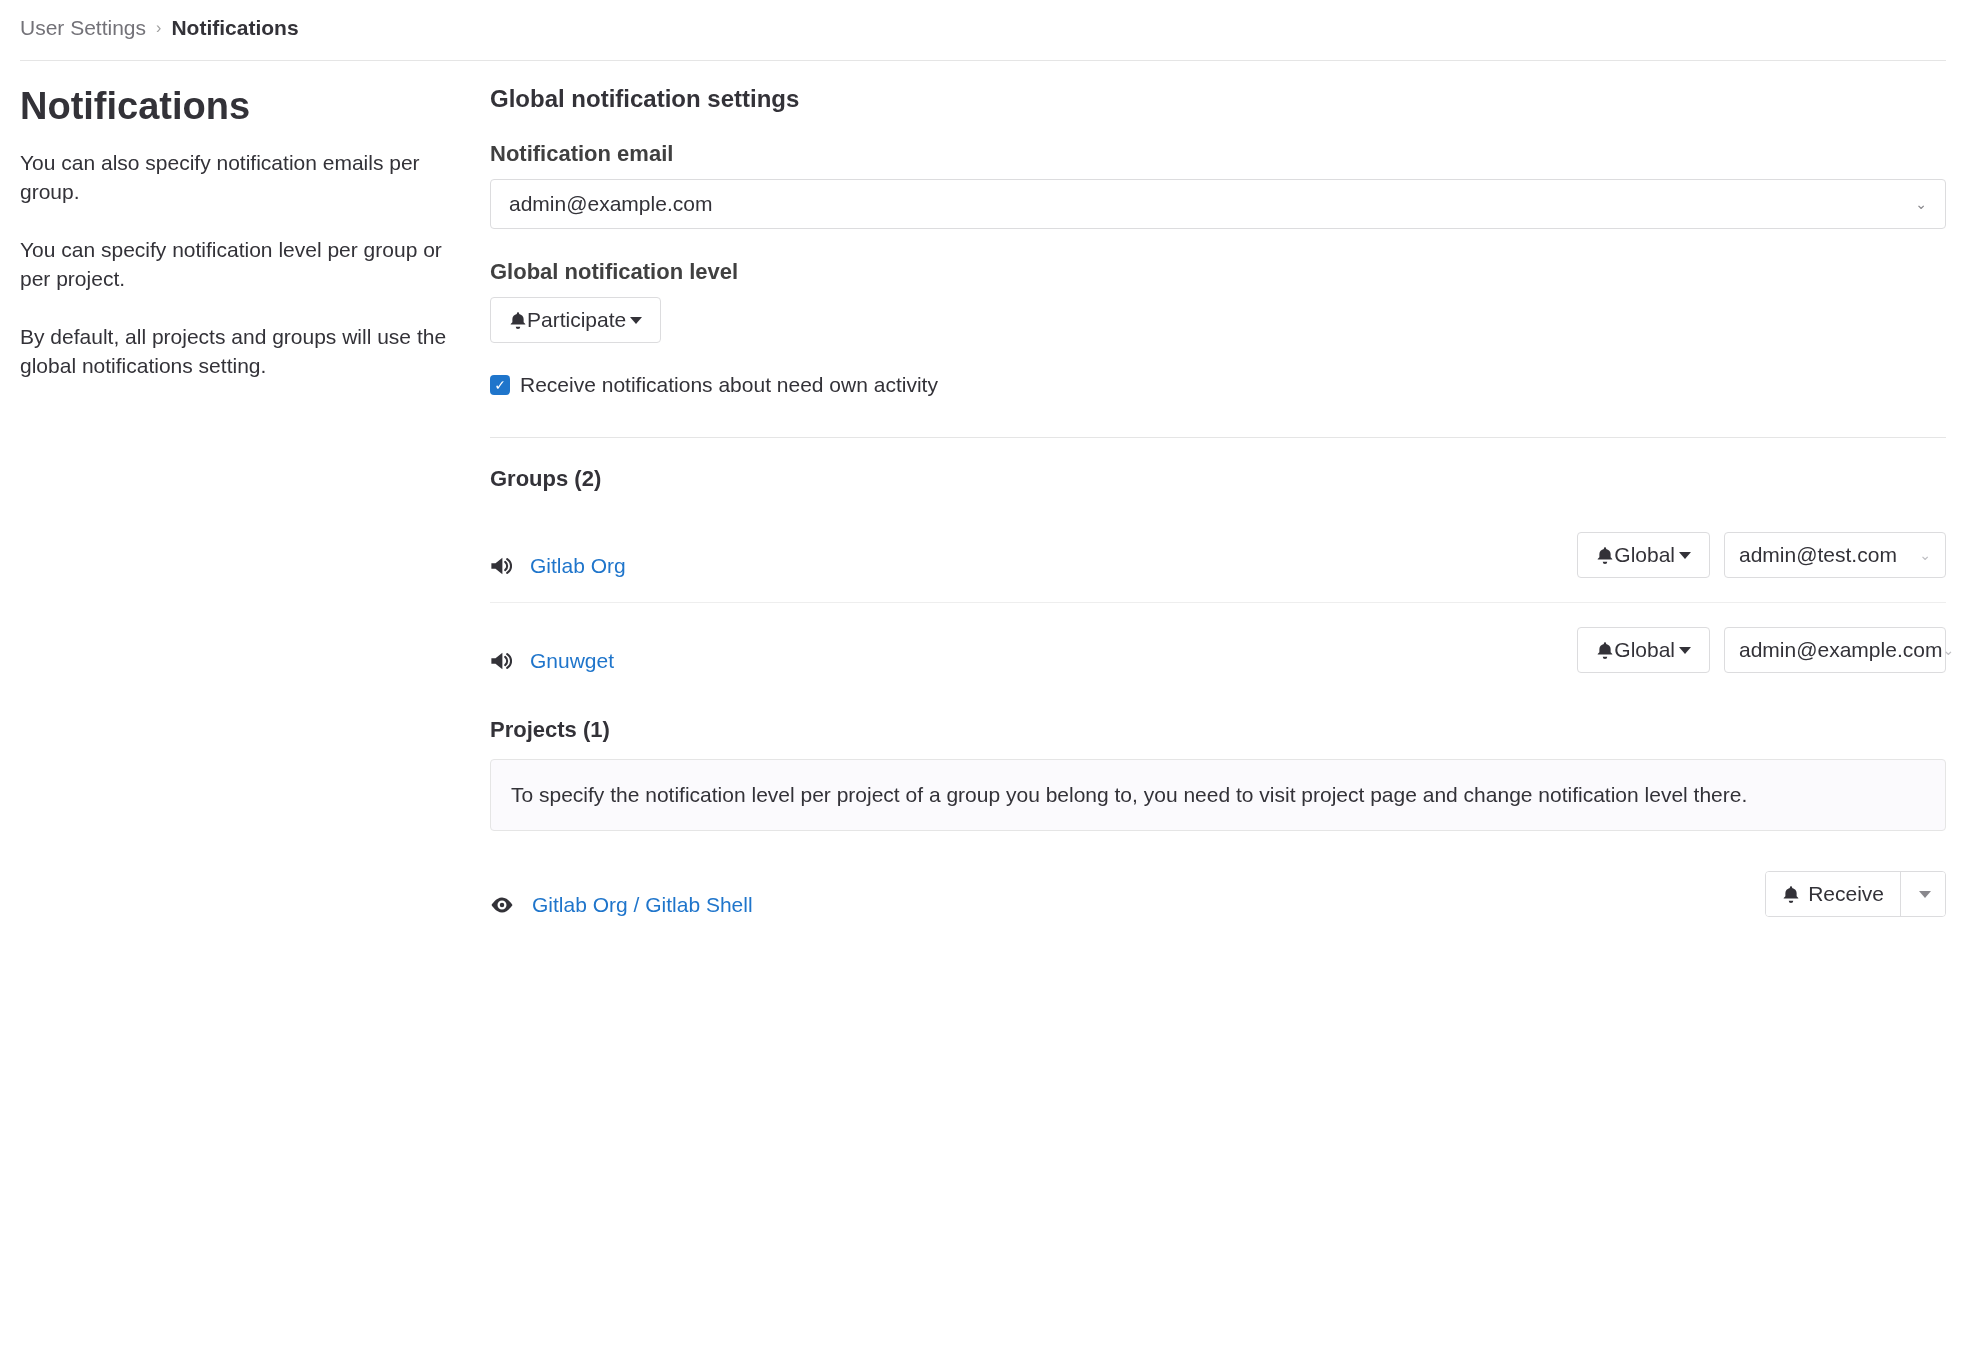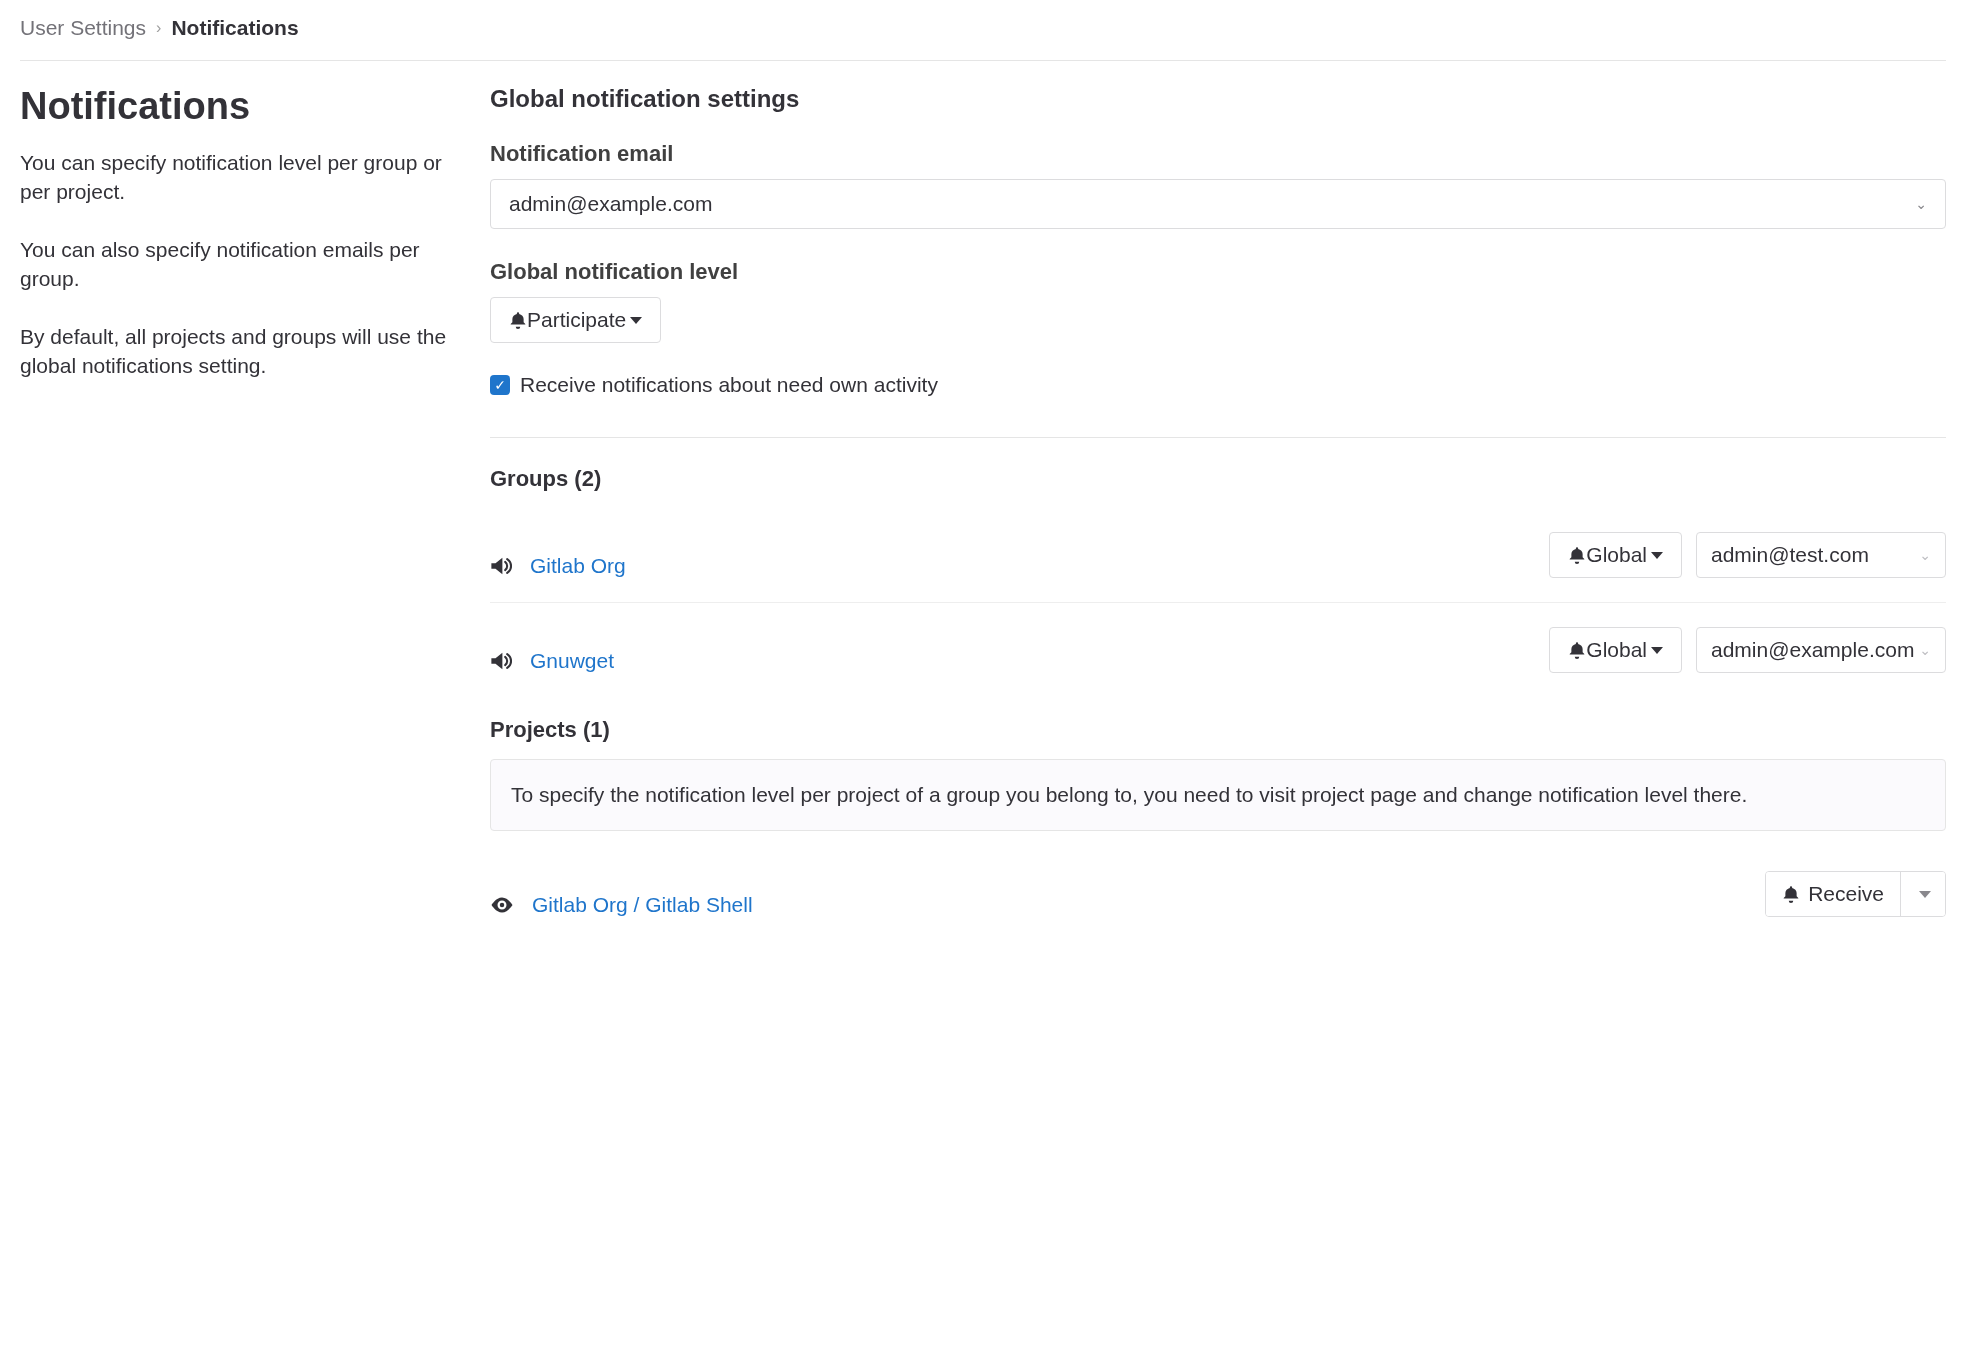--- a/index.html
+++ b/index.html
@@ -130,21 +130,21 @@
     color: #1f75cb;
     text-decoration: none;
     font-size: 21px;
   }
   .item-row .controls {
     display: flex;
     align-items: center;
     gap: 14px;
   }
   .email-select {
-    width: 250px;
+    width: 222px;
     display: flex;
     align-items: center;
     justify-content: space-between;
     border: 1px solid #dcdcde;
     border-radius: 4px;
     padding: 10px 14px;
     background: #fff;
     cursor: pointer;
     font-size: 21px;
   }
@@ -196,22 +196,22 @@
 
 <div class="breadcrumb">
   <span>User Settings</span>
   <span class="sep">›</span>
   <span class="current">Notifications</span>
 </div>
 
 <div class="layout">
   <div class="left-col">
     <h1>Notifications</h1>
+    <p>You can also specify notification emails per group.</p>
     <p>You can specify notification level per group or per project.</p>
-    <p>You can also specify notification emails per group.</p>
     <p>By default, all projects and groups will use the global notifications setting.</p>
   </div>
 
   <div class="right-col">
     <div class="section-title">Global notification settings</div>
 
     <div class="field-group">
       <label class="field-label">Notification email</label>
       <div class="select full">
         <span>admin@example.com</span>

